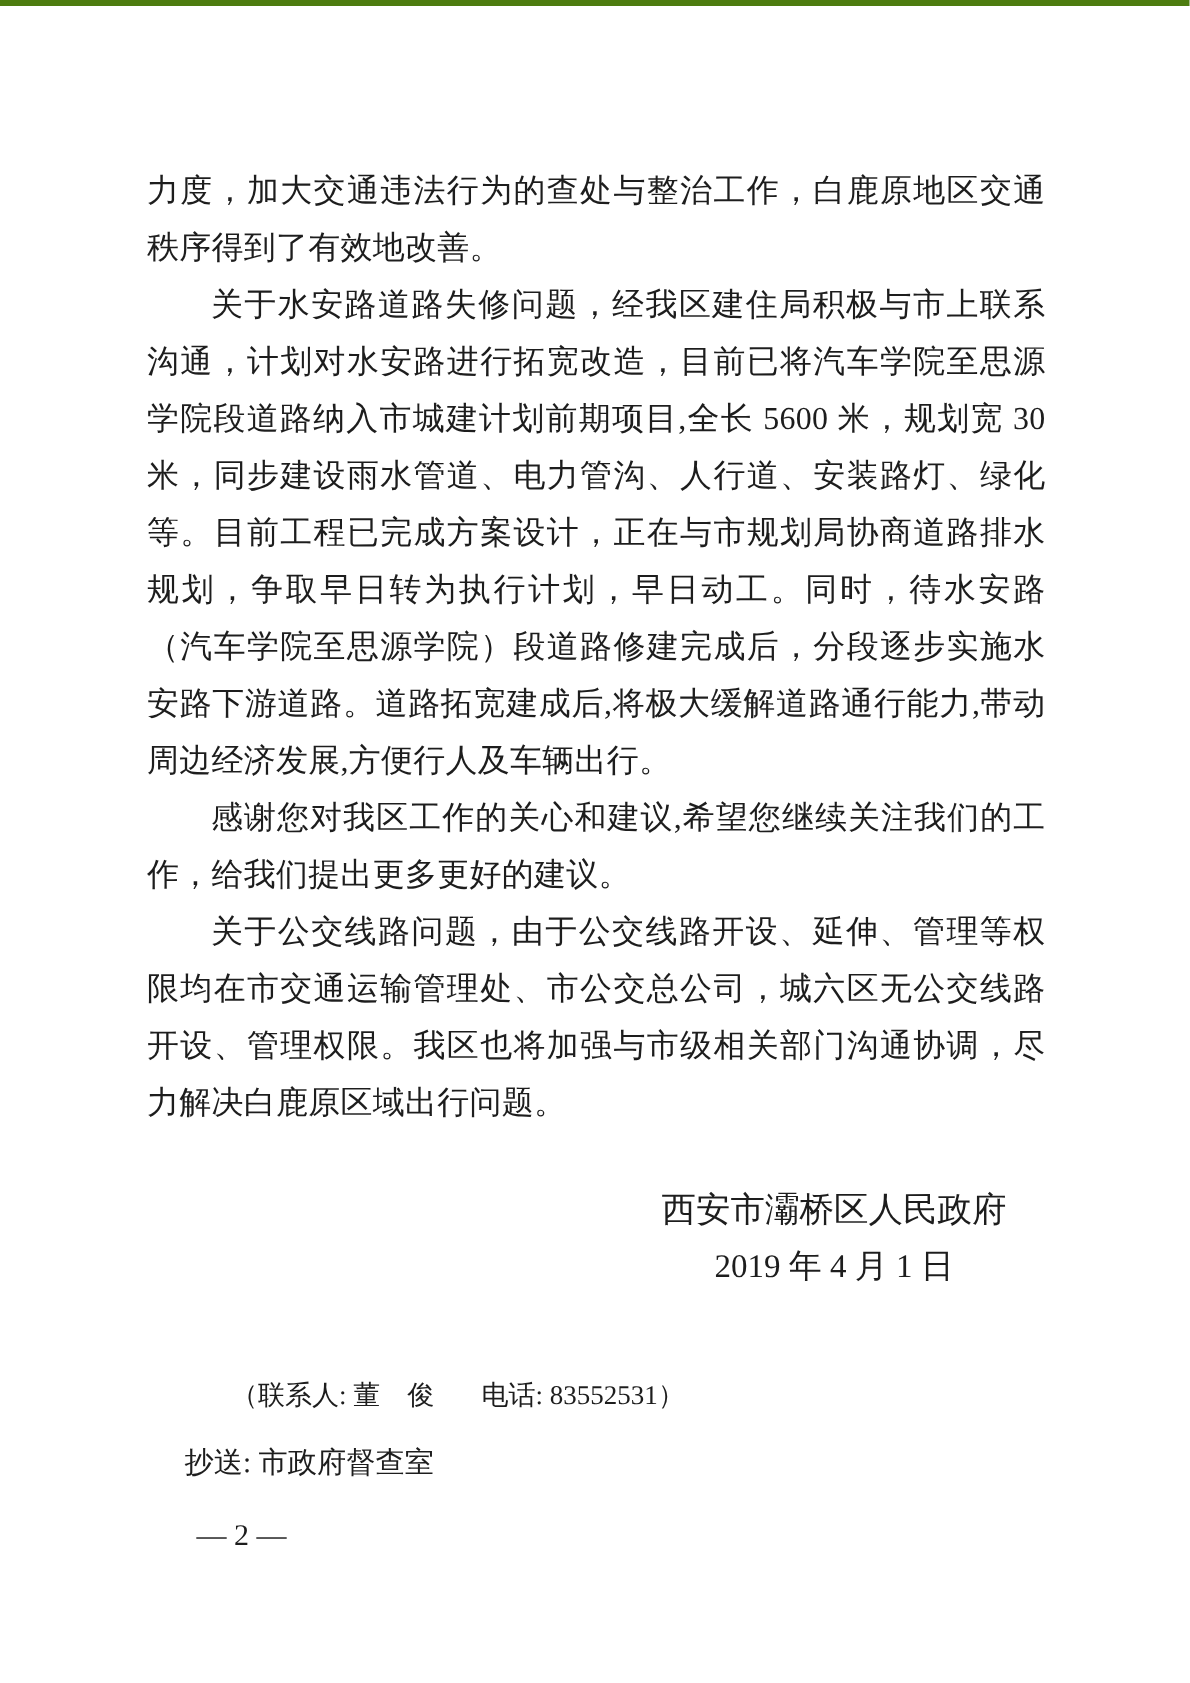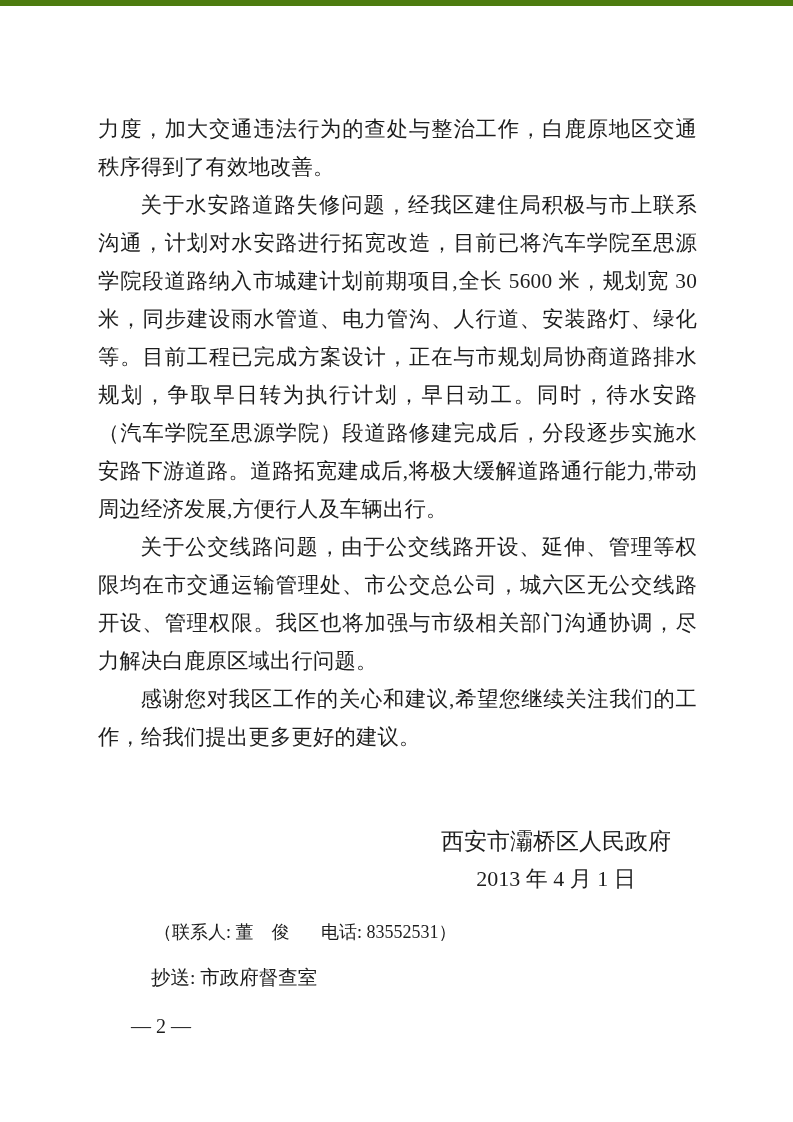--- a/index.html
+++ b/index.html
@@ -7,79 +7,78 @@
   body {
     width: 793px; height: 1122px;
     position: relative;
     font-family: "Liberation Serif", "DejaVu Serif", serif;
     color: #1d1d1d;
     overflow: hidden;
   }
   .page {
     position: absolute; inset: 0;
     background: #ffffff;
-    border-top: 6px solid #4d7c0f;
+    border-top: 4px solid #4d7c0f;
   }
   .body-text {
     position: absolute;
     left: 98px; top: 104px; width: 599px;
     font-size: 21.3px;
     line-height: 38px;
     text-align: justify;
     text-justify: inter-character;
     letter-spacing: 0.2px;
   }
   .para { text-indent: 2em; }
   .para.no-indent { text-indent: 0; }
   .signature {
     position: absolute;
-    top: 817px; right: 122px;
+    top: 784px; right: 122px;
     text-align: center;
     line-height: 37px;
   }
   .sig-org { font-size: 23px; white-space: pre; }
   .sig-date { font-size: 22px; white-space: pre; }
   .contact {
     position: absolute;
     left: 154px; top: 912px;
     font-size: 18px;
     line-height: 28px;
     white-space: pre;
   }
   .cc-line {
     position: absolute;
     left: 123px; top: 960px;
     font-size: 19.5px;
     line-height: 24px;
     white-space: pre;
-    margin-left: 28px;
   }
   .page-number {
     position: absolute;
     left: 131px; top: 1008px;
     font-size: 20px;
     line-height: 24px;
     white-space: pre;
   }
 </style>
 </head>
 <body>
 
 <div class="page">
 
   <div class="body-text">
     <p class="para no-indent">力度，加大交通违法行为的查处与整治工作，白鹿原地区交通秩序得到了有效地改善。</p>
     <p class="para">关于水安路道路失修问题，经我区建住局积极与市上联系沟通，计划对水安路进行拓宽改造，目前已将汽车学院至思源学院段道路纳入市城建计划前期项目,全长 5600 米，规划宽 30 米，同步建设雨水管道、电力管沟、人行道、安装路灯、绿化等。目前工程已完成方案设计，正在与市规划局协商道路排水规划，争取早日转为执行计划，早日动工。同时，待水安路（汽车学院至思源学院）段道路修建完成后，分段逐步实施水安路下游道路。道路拓宽建成后,将极大缓解道路通行能力,带动周边经济发展,方便行人及车辆出行。</p>
+    <p class="para">感谢您对我区工作的关心和建议,希望您继续关注我们的工作，给我们提出更多更好的建议。</p>
     <p class="para">关于公交线路问题，由于公交线路开设、延伸、管理等权限均在市交通运输管理处、市公交总公司，城六区无公交线路开设、管理权限。我区也将加强与市级相关部门沟通协调，尽力解决白鹿原区域出行问题。</p>
-    <p class="para">感谢您对我区工作的关心和建议,希望您继续关注我们的工作，给我们提出更多更好的建议。</p>
   </div>
 
   <div class="signature">
     <div class="sig-org">西安市灞桥区人民政府</div>
-    <div class="sig-date">2013 年 4 月 1 日</div>
+    <div class="sig-date">2019 年 4 月 1 日</div>
   </div>
 
   <div class="contact">（联系人: 董    俊       电话: 83552531）</div>
 
   <div class="cc-line">抄送: 市政府督查室</div>
 
   <div class="page-number">— 2 —</div>
 
 </div>
 

